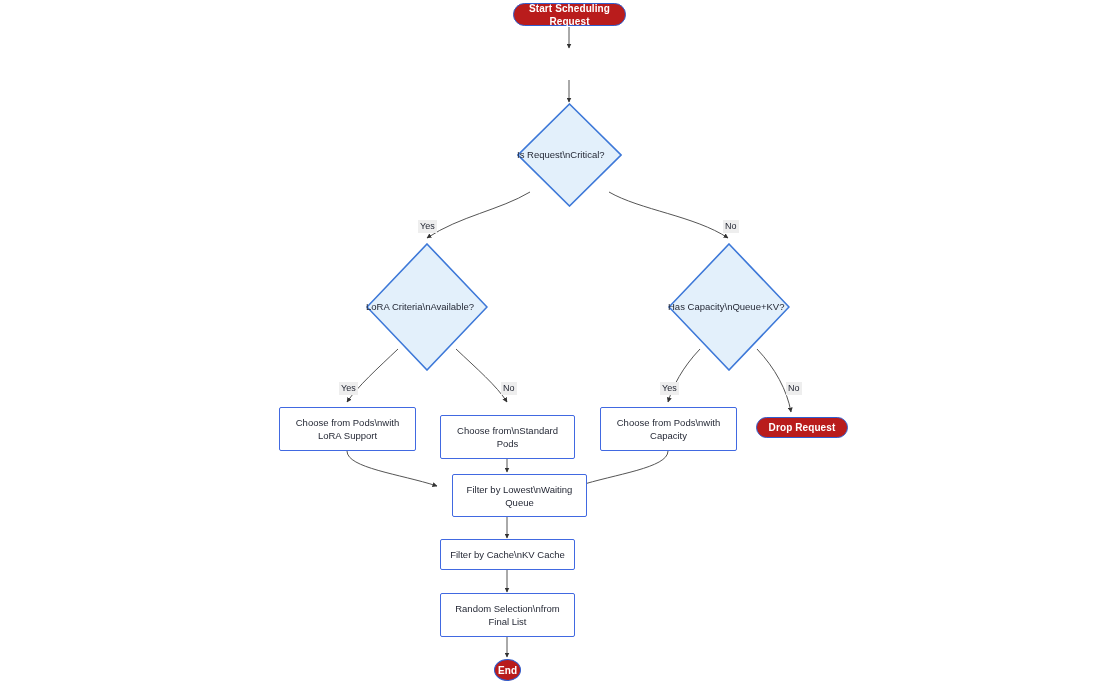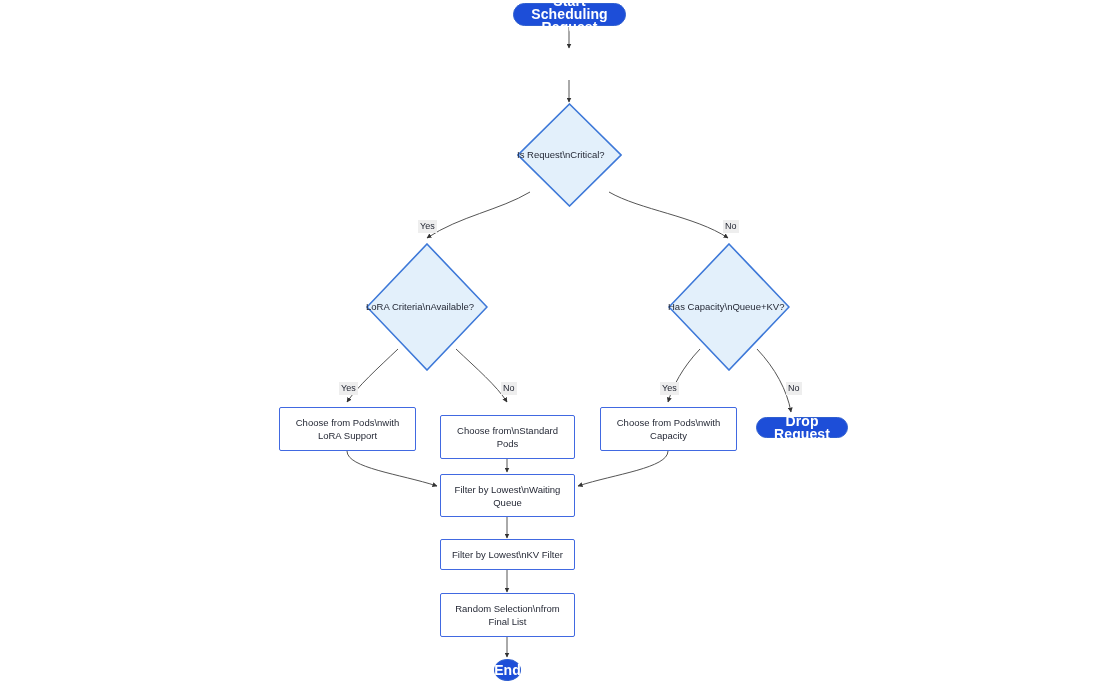--- a/index.html
+++ b/index.html
@@ -33,26 +33,26 @@
     align-items: center;
     justify-content: center;
     text-align: center;
     color: #1f2330;
     font-size: 9.5px;
     line-height: 13px;
     z-index: 3;
   }
   
   .pill {
-    background: #1d4ed8;
+    background: #b91c1c;
     border: 1px solid #2f5fd0;
     border-radius: 14px;
     color: #ffffff;
     font-weight: bold;
-    font-size: 14px;
+    font-size: 10px;
     letter-spacing: 0.1px;
   }
   
   .rect {
     background: #ffffff;
     border: 1px solid #4169e1;
     border-radius: 2px;
   }
   
   .diamond-wrap {
@@ -161,24 +161,24 @@
 LoRA Support</div>
 
   <div class="node rect nlabel" style="left:440px; top:415px; width:135px; height:44px;">Choose from\nStandard
 Pods</div>
 
   <div class="node rect nlabel" style="left:600px; top:407px; width:137px; height:44px;">Choose from Pods\nwith
 Capacity</div>
 
   <div class="node pill" style="left:756px; top:417px; width:92px; height:21px;">Drop Request</div>
 
-  <div class="node rect nlabel" style="left:440px; top:474px; width:135px; height:43px;">Filter by Lowest\nWaiting
+  <div class="node rect nlabel" style="left:452px; top:474px; width:135px; height:43px;">Filter by Lowest\nWaiting
 Queue</div>
 
-  <div class="node rect" style="left:440px; top:539px; width:135px; height:31px;">Filter by Lowest\nKV Filter</div>
+  <div class="node rect" style="left:440px; top:539px; width:135px; height:31px;">Filter by Cache\nKV Cache</div>
 
   <div class="node rect nlabel" style="left:440px; top:593px; width:135px; height:44px;">Random Selection\nfrom
 Final List</div>
 
   <div class="node pill" style="left:494px; top:659px; width:27px; height:22px; border-radius:50%;">End</div>
 
   <div class="edge-label" style="left:418px; top:220px;">Yes</div>
 
   <div class="edge-label" style="left:723px; top:220px;">No</div>
 

